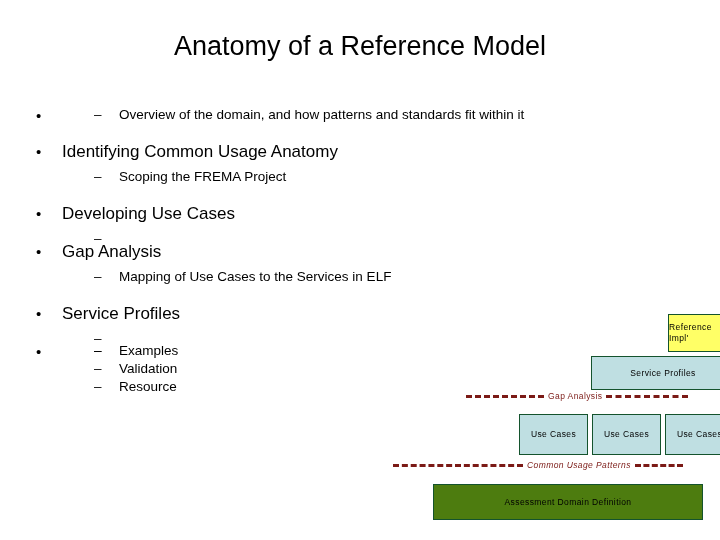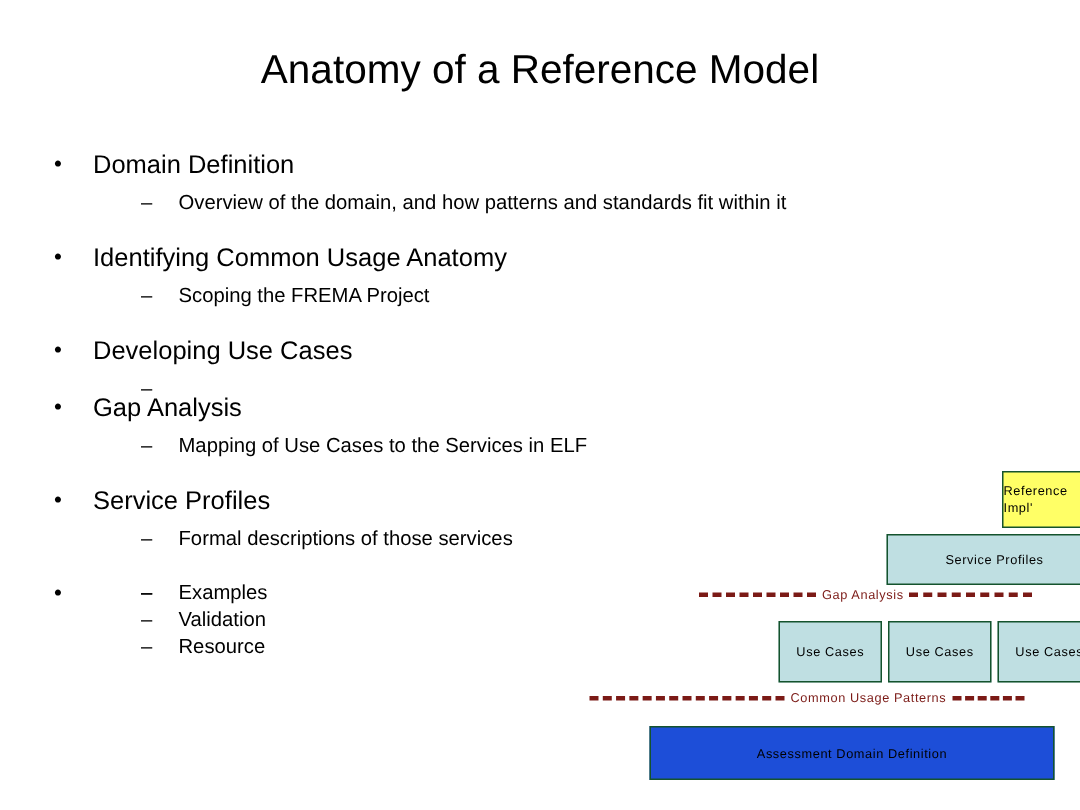--- a/index.html
+++ b/index.html
@@ -103,21 +103,21 @@
     color: #000000;
     font-family: "Liberation Sans", sans-serif;
     margin-left: 40px;
   }
 
   .dbox.ref   { left: 628px; top: 314px; width: 66px;  height: 38px; background: #ffff66; }
   .dbox.svc   { left: 551px; top: 356px; width: 144px; height: 34px; background: #bfdfe2; }
   .dbox.uc1   { left: 479px; top: 414px; width: 69px;  height: 41px; background: #bfdfe2; }
   .dbox.uc2   { left: 552px; top: 414px; width: 69px;  height: 41px; background: #bfdfe2; }
   .dbox.uc3   { left: 625px; top: 414px; width: 69px;  height: 41px; background: #bfdfe2; }
-  .dbox.base  { left: 393px; top: 484px; width: 270px; height: 36px; background: #1d4ed8; }
+  .dbox.base  { left: 393px; top: 484px; width: 270px; height: 36px; background: #4d7c0f; }
 
   
   .sep {
     position: absolute;
     height: 12px;
     display: flex;
     align-items: center;
     color: #7b1a16;
   }
   .sep .dash {
@@ -132,35 +132,34 @@
     letter-spacing: 0.4px;
     padding: 0 4px;
     white-space: nowrap;
     color: #7b1a16;
   }
 
   .sep.gap   { left: 466px; top: 390px; width: 230px; }
   .sep.gap   .dash.l { width: 78px; }
   .sep.gap   .dash.r { width: 82px; }
 
-  .sep.usage { left: 393px; top: 459px; width: 303px; }
+  .sep.usage { left: 393px; top: 459px; width: 303px; font-style: italic; }
   .sep.usage .dash.l { width: 130px; }
   .sep.usage .dash.r { width: 48px; }
 </style>
 </head>
 <body>
 
 <div class="slide-title">Anatomy of a Reference Model</div>
 
 <div class="outline">
 
   <div class="grp g1">
     <div class="lvl1">
       <span class="mk">•</span>
-      <span>Domain Definition</span>
     </div>
     <div class="lvl2">
       <span class="mk">–</span>
       <span>Overview of the domain, and how patterns and standards fit within it</span>
     </div>
   </div>
 
   <div class="grp g2">
     <div class="lvl1">
       <span class="mk">•</span>
@@ -193,21 +192,20 @@
     </div>
   </div>
 
   <div class="grp g2">
     <div class="lvl1">
       <span class="mk">•</span>
       <span>Service Profiles</span>
     </div>
     <div class="lvl2">
       <span class="mk">–</span>
-      <span>Formal descriptions of those services</span>
     </div>
   </div>
 
   <div class="grp g2 last">
     <div class="lvl1">
       <span class="mk">•</span>
     </div>
     <div class="lvl2 first">
       <span class="mk">–</span>
     </div>

